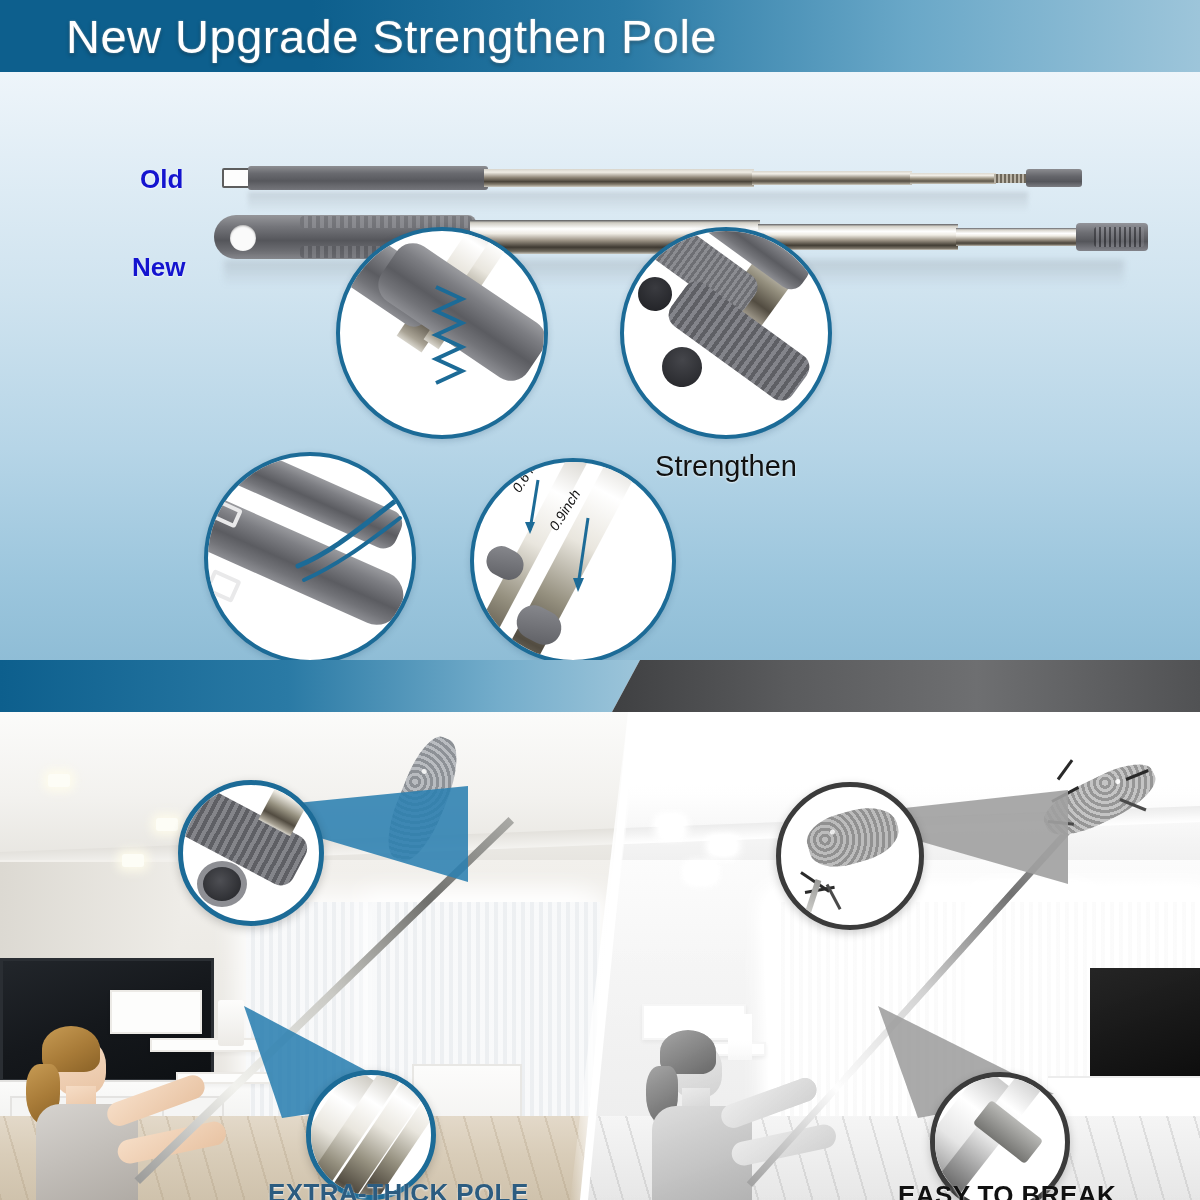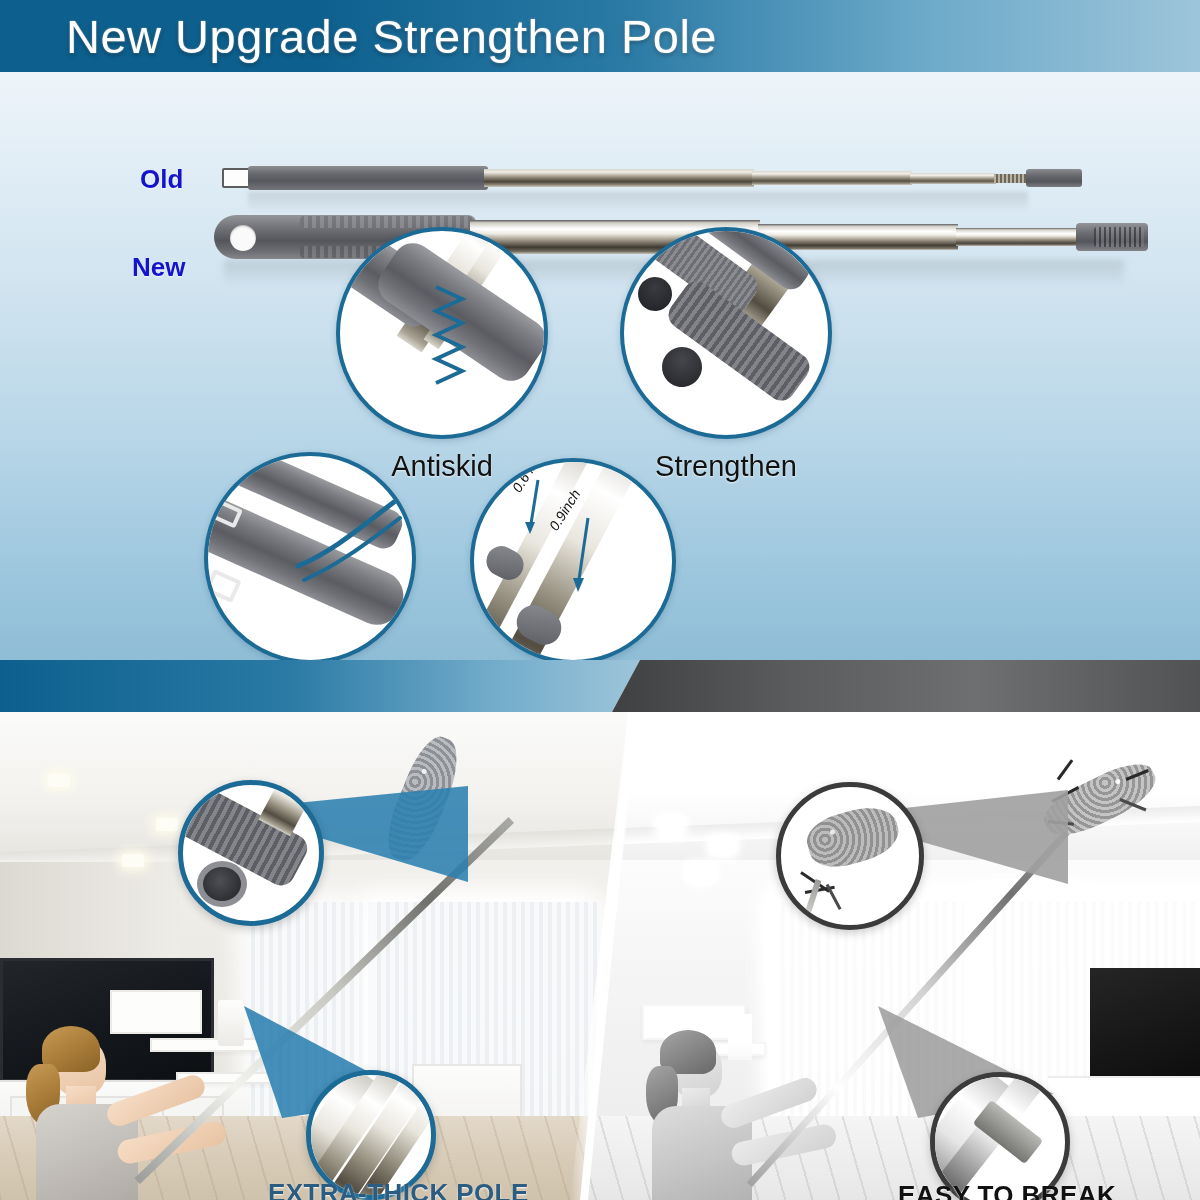--- a/index.html
+++ b/index.html
@@ -344,21 +344,20 @@
 
     <div class="circle" style="left:336px;top:155px;width:212px;height:212px;">
       <div class="steel" style="left:96px;top:-24px;width:30px;height:150px;transform:rotate(34deg);"></div>
       <div class="steel" style="left:124px;top:-24px;width:18px;height:150px;transform:rotate(34deg);"></div>
       <div class="tube" style="left:-44px;top:8px;width:150px;height:56px;transform:rotate(34deg);"></div>
       <div class="tube" style="left:34px;top:48px;width:176px;height:66px;transform:rotate(34deg);border-radius:20px;"></div>
       <svg class="zig" style="left:88px;top:52px;" width="50" height="110" viewBox="0 0 50 110">
         <polyline points="8,4 34,16 8,28 34,40 8,52 34,64 8,76 34,88 8,100" fill="none" stroke="#1c6b97" stroke-width="4"></polyline>
       </svg>
     </div>
-    <div class="circle-cap" style="left:336px;top:378px;width:212px;">Antiskid</div>
 
     <div class="circle" style="left:620px;top:155px;width:212px;height:212px;">
       <div class="steel" style="left:128px;top:-20px;width:44px;height:120px;transform:rotate(36deg);"></div>
       <div class="tube" style="left:14px;top:12px;width:124px;height:44px;transform:rotate(36deg);
            background:repeating-linear-gradient(90deg,#6d6e73 0 3px,#8b8c91 3px 6px);"></div>
       <div class="tube" style="left:72px;top:-4px;width:120px;height:36px;transform:rotate(36deg);"></div>
       <div class="tube" style="left:40px;top:84px;width:150px;height:52px;transform:rotate(36deg);
            background:repeating-linear-gradient(90deg,#5e5f64 0 4px,#83848a 4px 8px);"></div>
       <div style="position:absolute;left:14px;top:46px;width:34px;height:34px;border-radius:50%;
            background:radial-gradient(circle at 40% 35%,#3a3b40,#1d1e22);transform:rotate(36deg);"></div>

